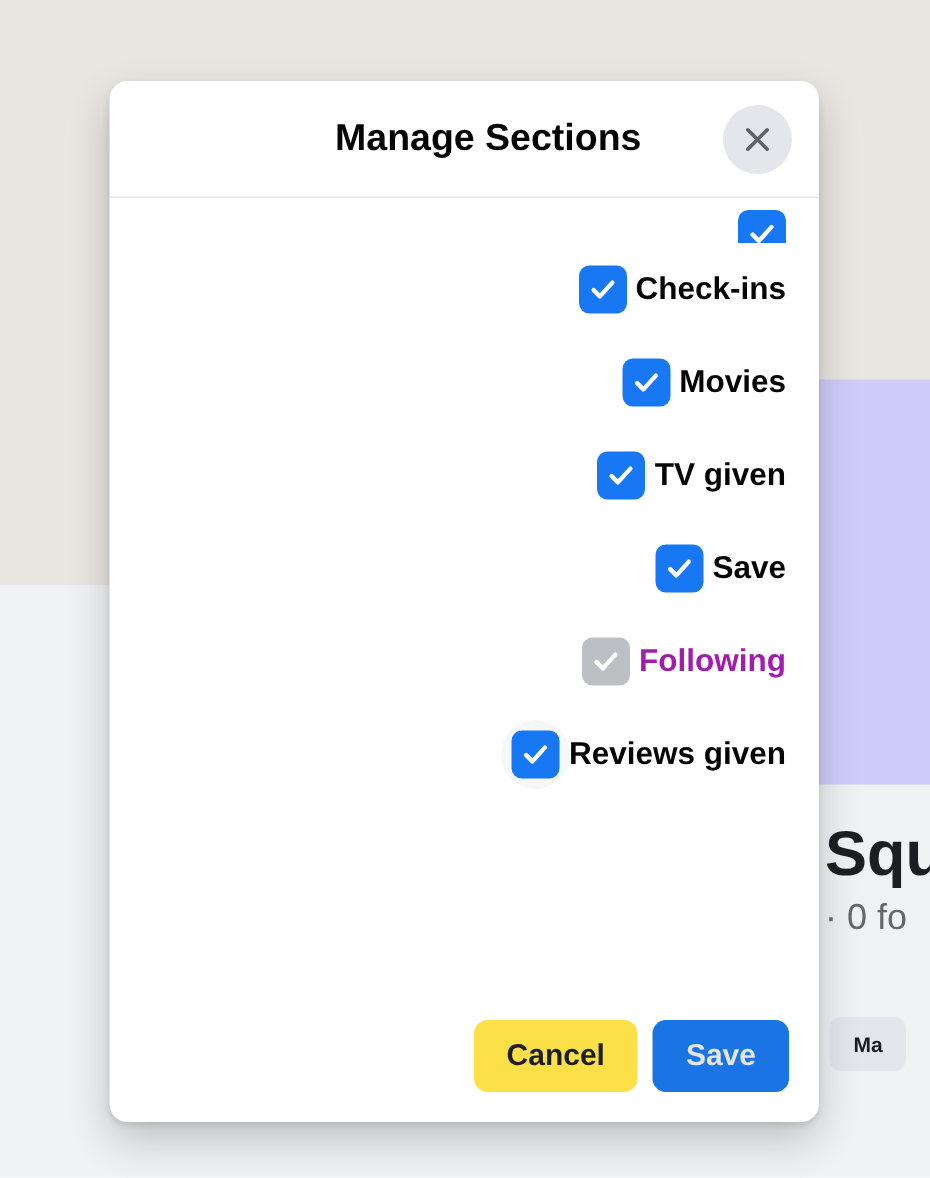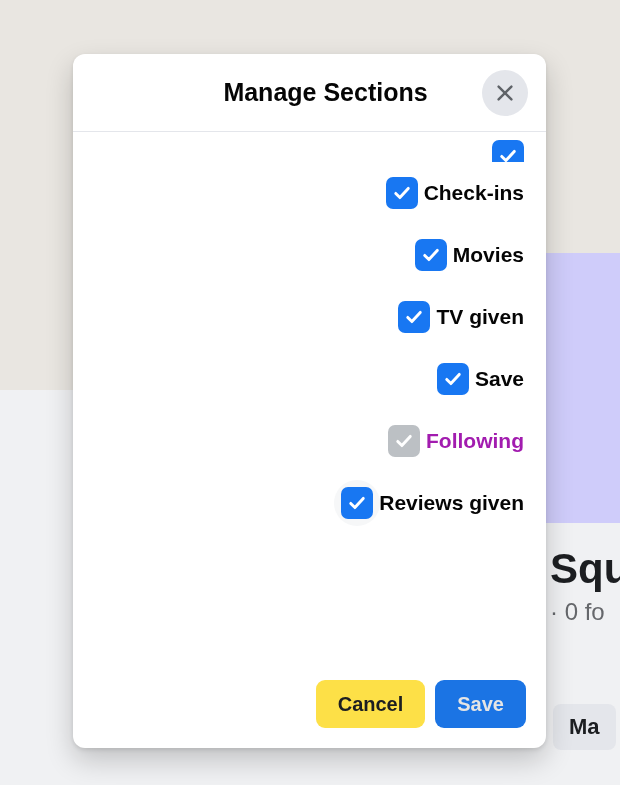--- a/index.html
+++ b/index.html
@@ -23,23 +23,23 @@
   }
   .bg-text1 {
     position: absolute; left: 550px; top: 545px;
     font-size: 42px; font-weight: 700; color: #1c1e21;
   }
   .bg-text2 {
     position: absolute; left: 550px; top: 598px;
     font-size: 24px; color: #65676b;
   }
   .bg-btn {
-    position: absolute; left: 553px; top: 704px;
+    position: absolute; left: 553px; top: 678px;
     background: #e4e6eb; padding: 10px 16px; border-radius: 8px;
-    color: #1c1e21; font-weight: 600; font-size: 22px;
+    color: #1c1e21; font-weight: 600; font-size: 14px;
   }
 
   .modal {
     position: absolute;
     left: 73px; top: 54px;
     width: 473px; height: 694px;
     background: #fff;
     border-radius: 12px;
     box-shadow: 0 12px 28px rgba(0,0,0,0.2), 0 2px 4px rgba(0,0,0,0.1);
     display: flex; flex-direction: column;

